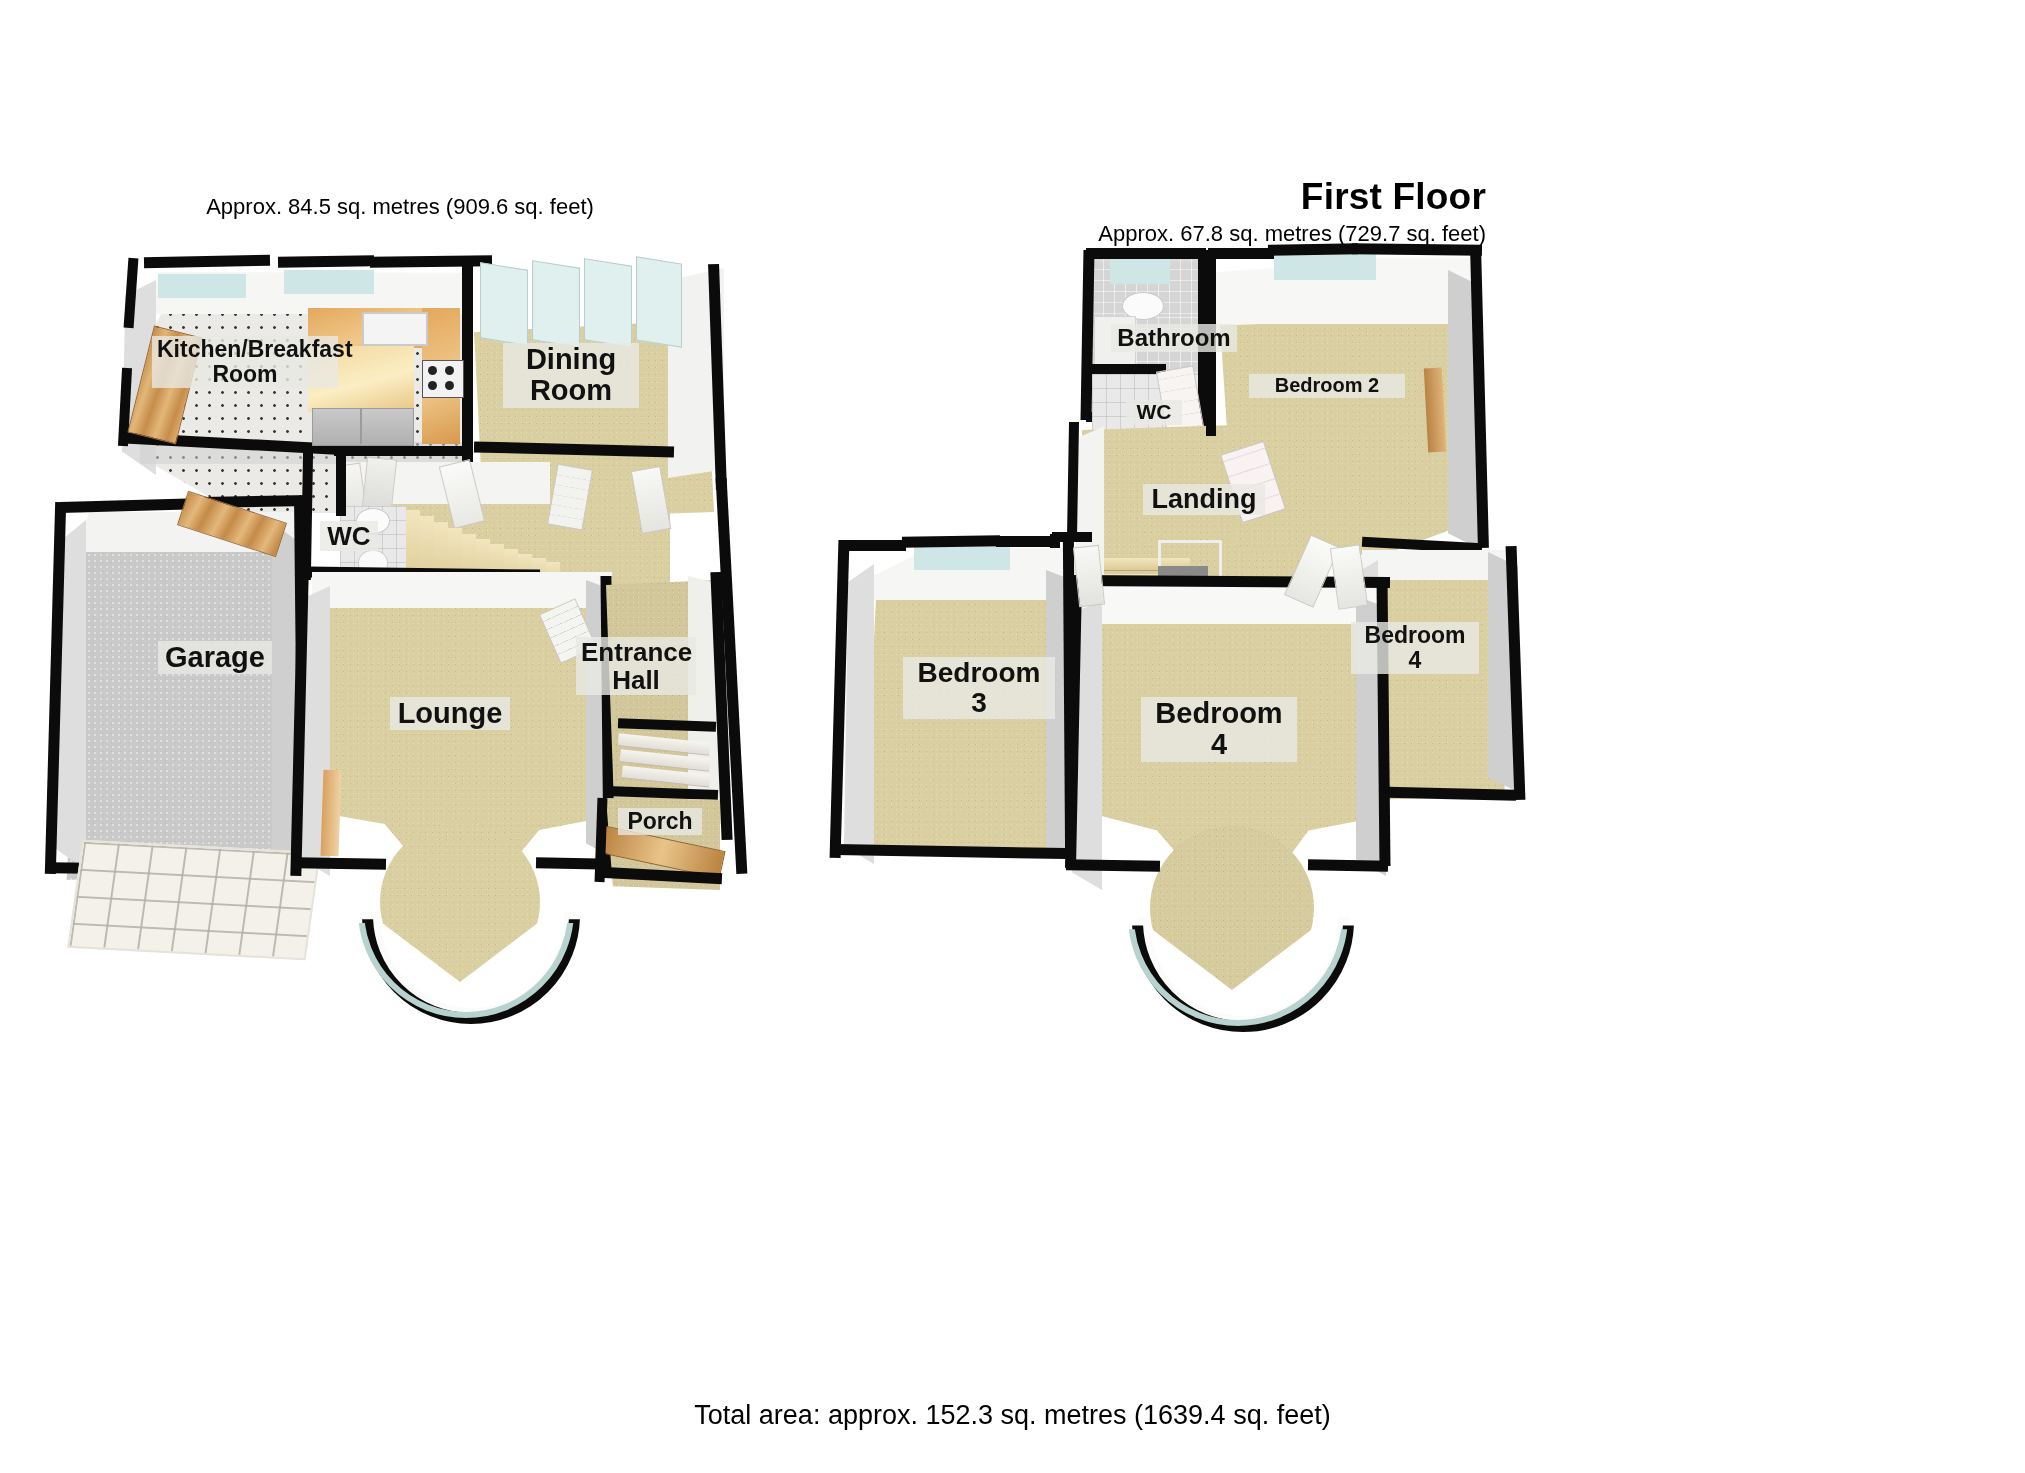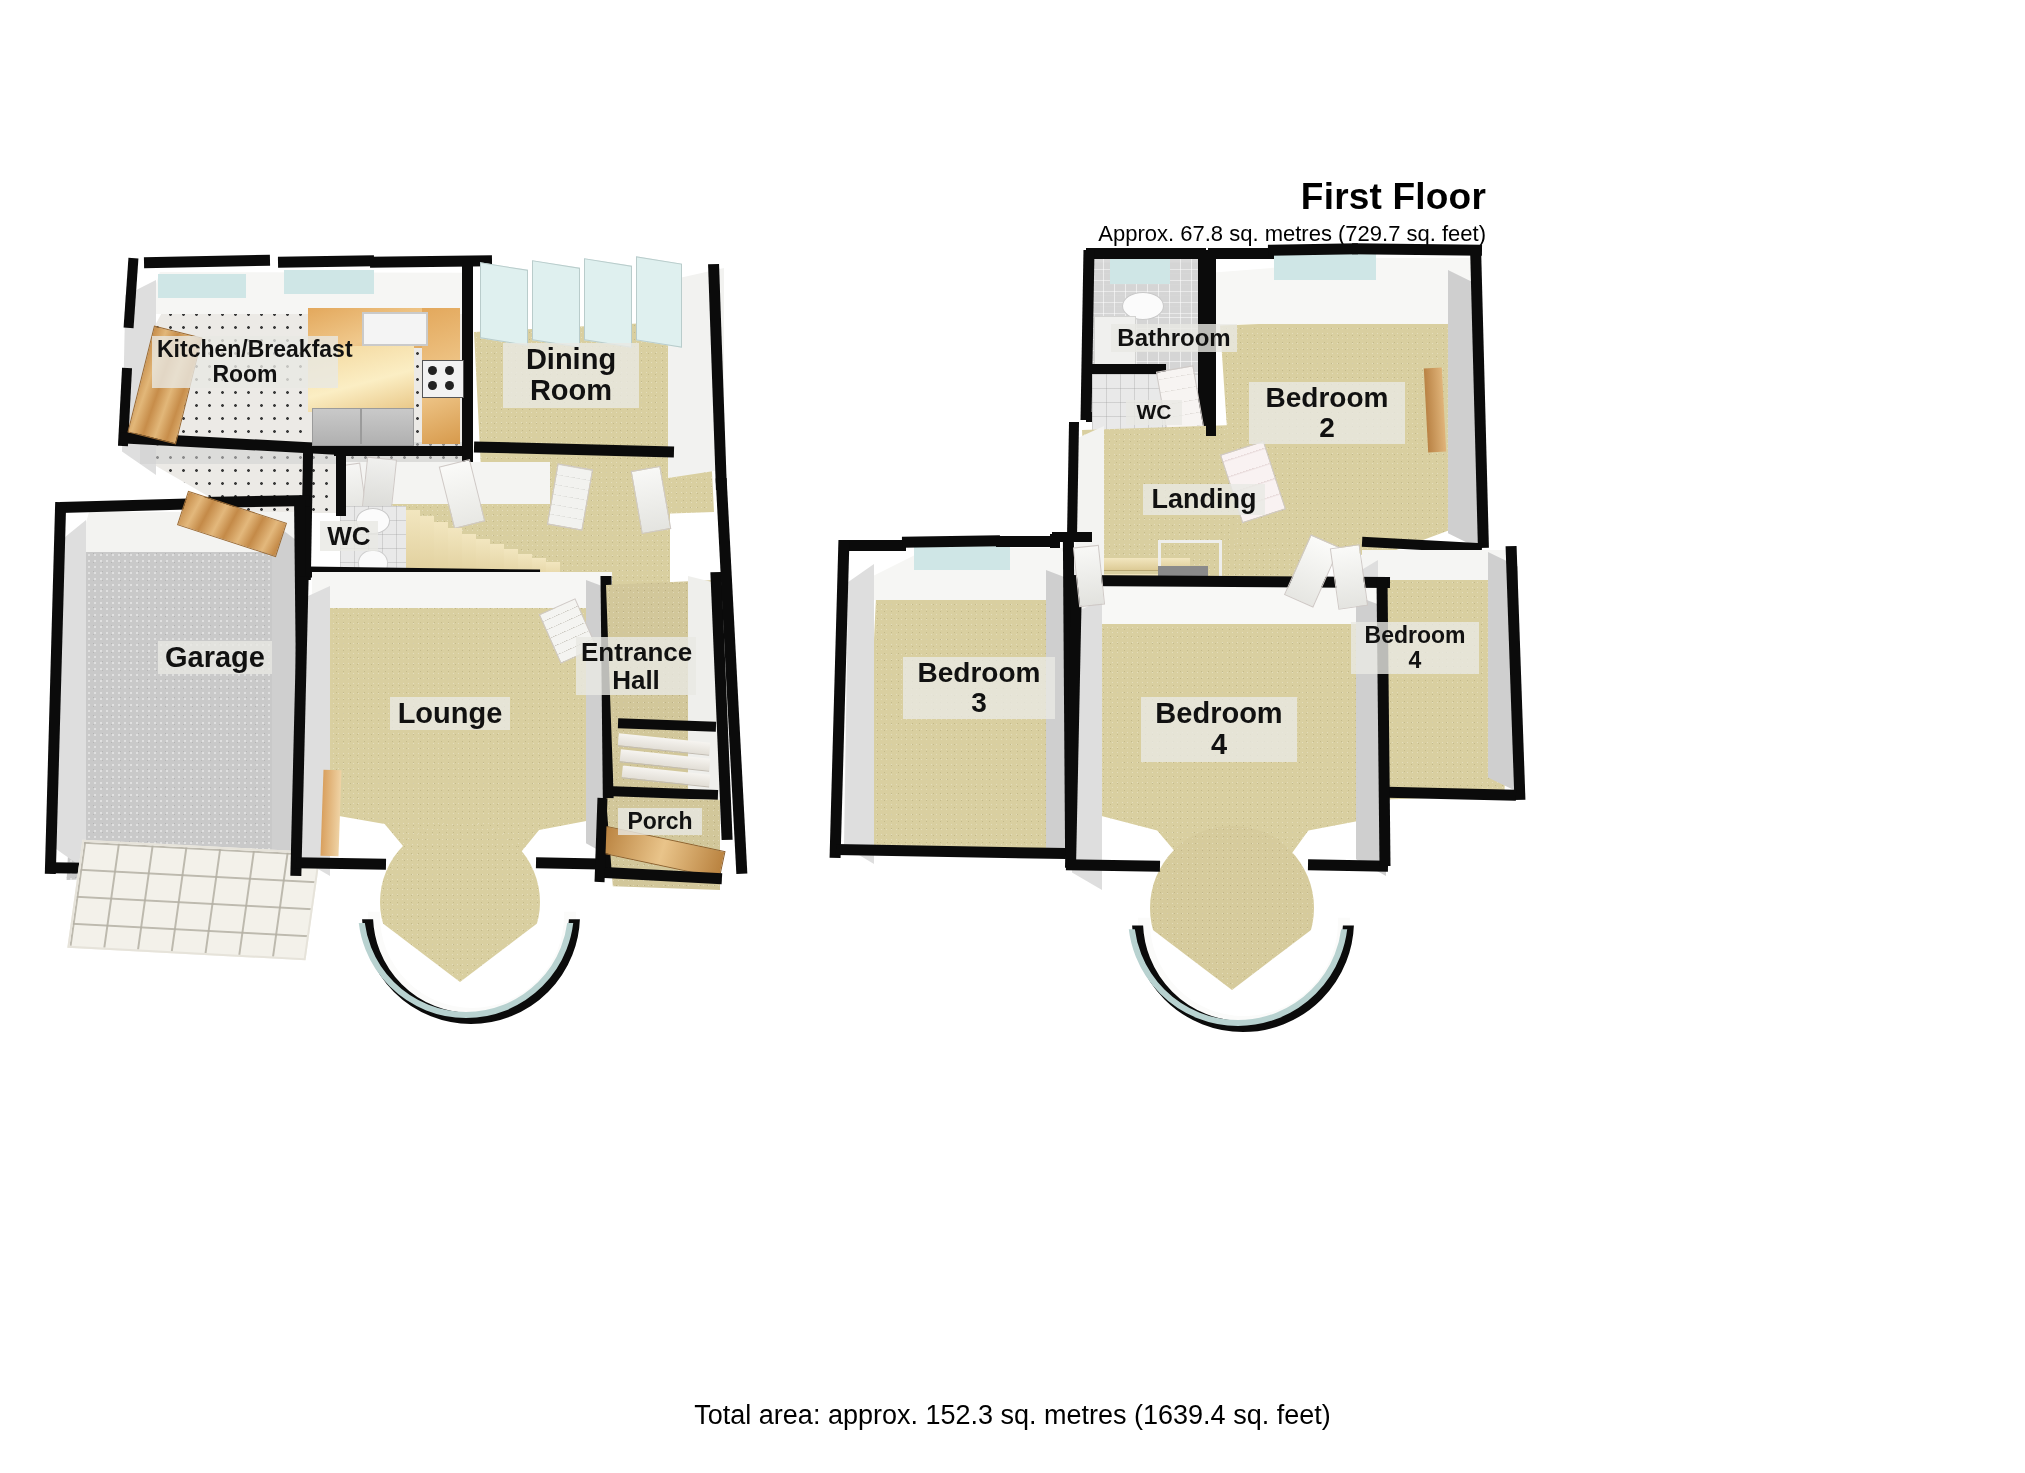--- a/index.html
+++ b/index.html
@@ -138,20 +138,21 @@
   }
 
   .clipwrap{position:absolute;overflow:hidden;}
 </style>
 </head>
 <body>
 
 <div class="plan-root">
 
   <div class="floor-title" id="gf-title">
+    <div class="t-sub">Approx. 84.5 sq. metres (909.6 sq. feet)</div>
   </div>
 
   <div class="shape" id="ground-floor" style="left:40px;top:250px;width:740px;height:920px;">
 
     <div class="floorfill tilefloor" style="left:98px;top:58px;width:330px;height:205px;
                 clip-path:polygon(8% 0%, 100% 2%, 100% 100%, 30% 100%, 0% 72%, 2% 18%);"></div>
 
     <div class="wall-in" style="left:100px;top:22px;width:330px;height:42px;
                 clip-path:polygon(2% 100%, 6% 0%, 100% 2%, 100% 100%);background:#f6f6f4;"></div>
     <div class="wall-sh" style="left:82px;top:30px;width:34px;height:195px;
@@ -446,21 +447,21 @@
     <div class="door-white" style="left:486px;top:298px;width:30px;height:64px;transform:rotate(24deg);
                 background:linear-gradient(#fbfbf9,#e6e6e2);"></div>
     <div class="door-white" style="left:524px;top:306px;width:28px;height:60px;transform:rotate(-8deg);
                 background:linear-gradient(#fafaf8,#e4e4e0);"></div>
     <div class="door-white" style="left:266px;top:306px;width:24px;height:58px;transform:rotate(-6deg);
                 background:linear-gradient(#f8f8f6,#e2e2de);"></div>
   </div>
 
   <div class="rlabel" style="left:1111px;top:324px;width:116px;font-size:24px;">Bathroom</div>
   <div class="rlabel" style="left:1126px;top:400px;width:46px;font-size:21px;">WC</div>
-  <div class="rlabel" style="left:1249px;top:382px;width:146px;font-size:28px;">Bedroom 2</div>
+  <div class="rlabel" style="left:1249px;top:374px;width:146px;font-size:20px;">Bedroom 2</div>
   <div class="rlabel" style="left:1143px;top:484px;width:112px;font-size:27px;">Landing</div>
   <div class="rlabel" style="left:1351px;top:622px;width:118px;font-size:23px;">Bedroom 4</div>
   <div class="rlabel" style="left:903px;top:657px;width:142px;font-size:28px;">Bedroom 3</div>
   <div class="rlabel" style="left:1141px;top:697px;width:146px;font-size:29px;">Bedroom 4</div>
 
   <div class="total-area">Total area: approx. 152.3 sq. metres (1639.4 sq. feet)</div>
 
 </div>
 
 </body></html>

